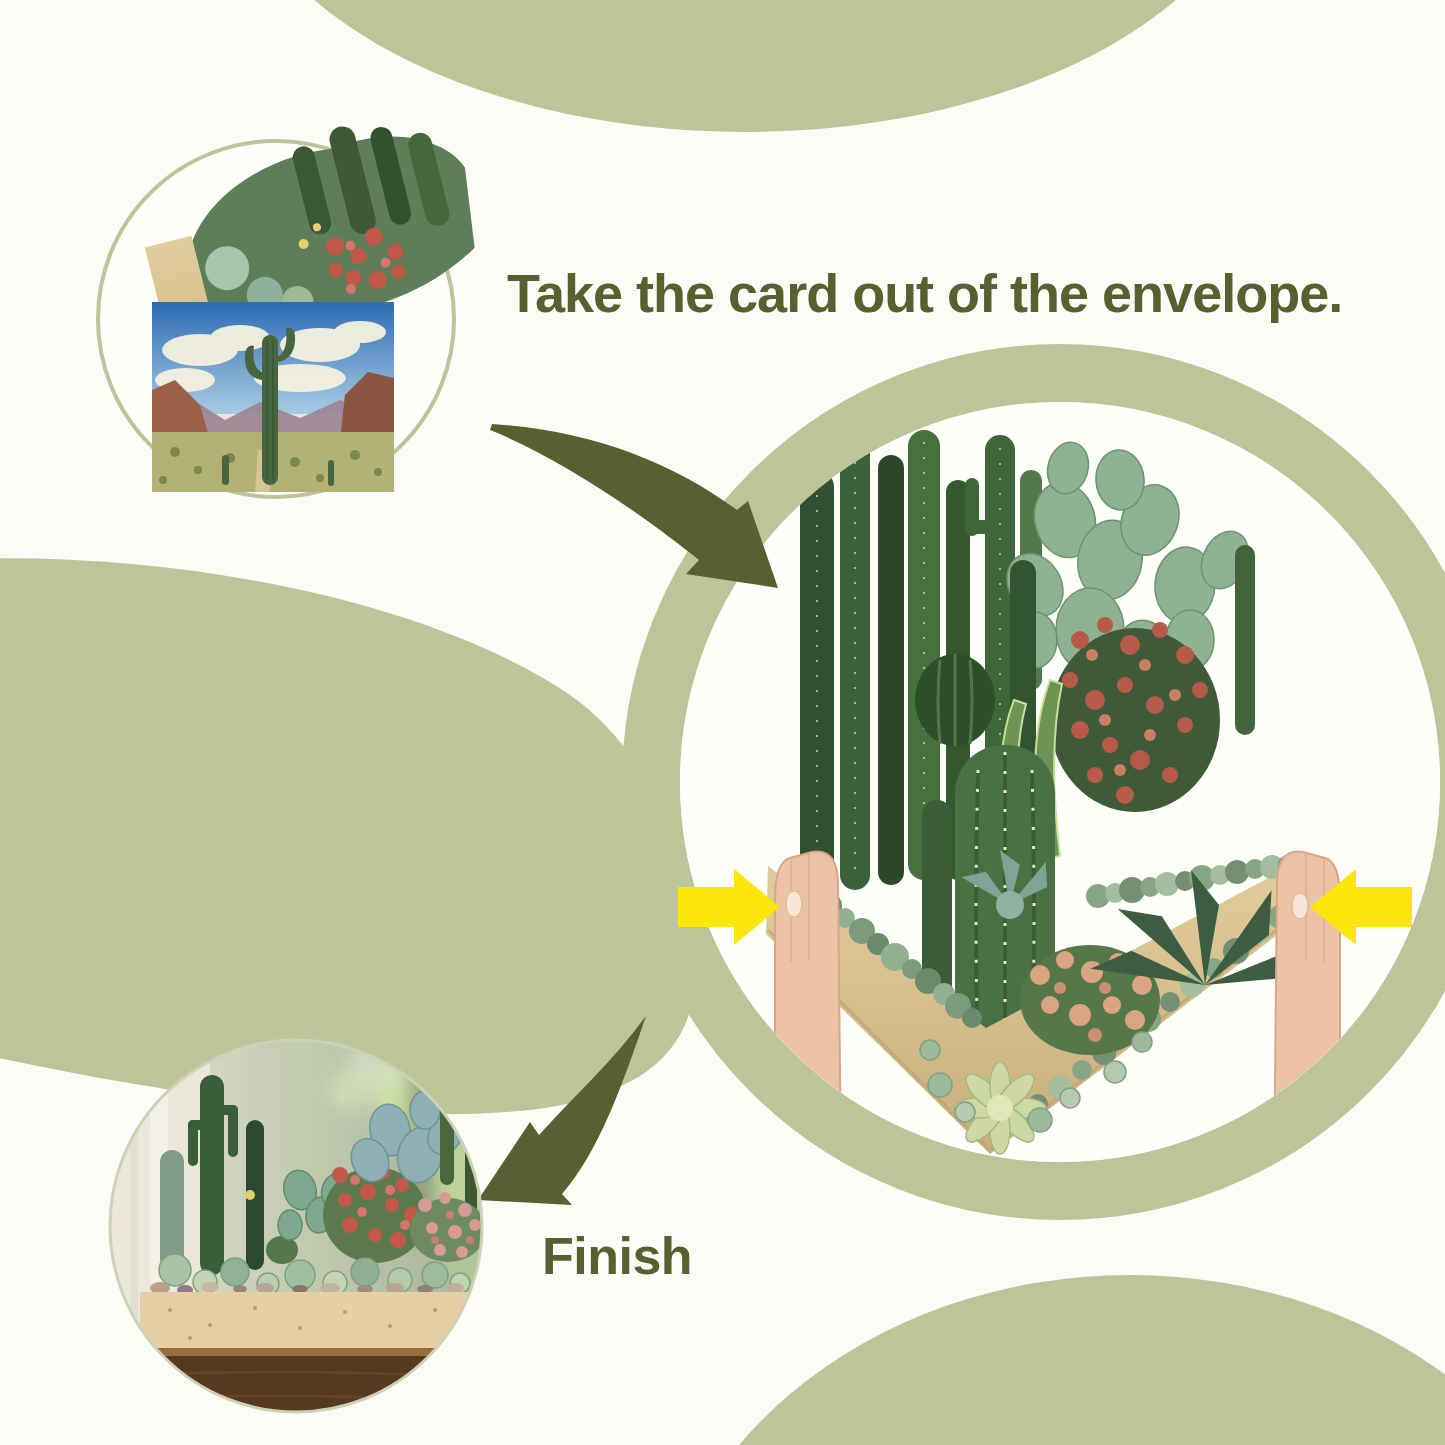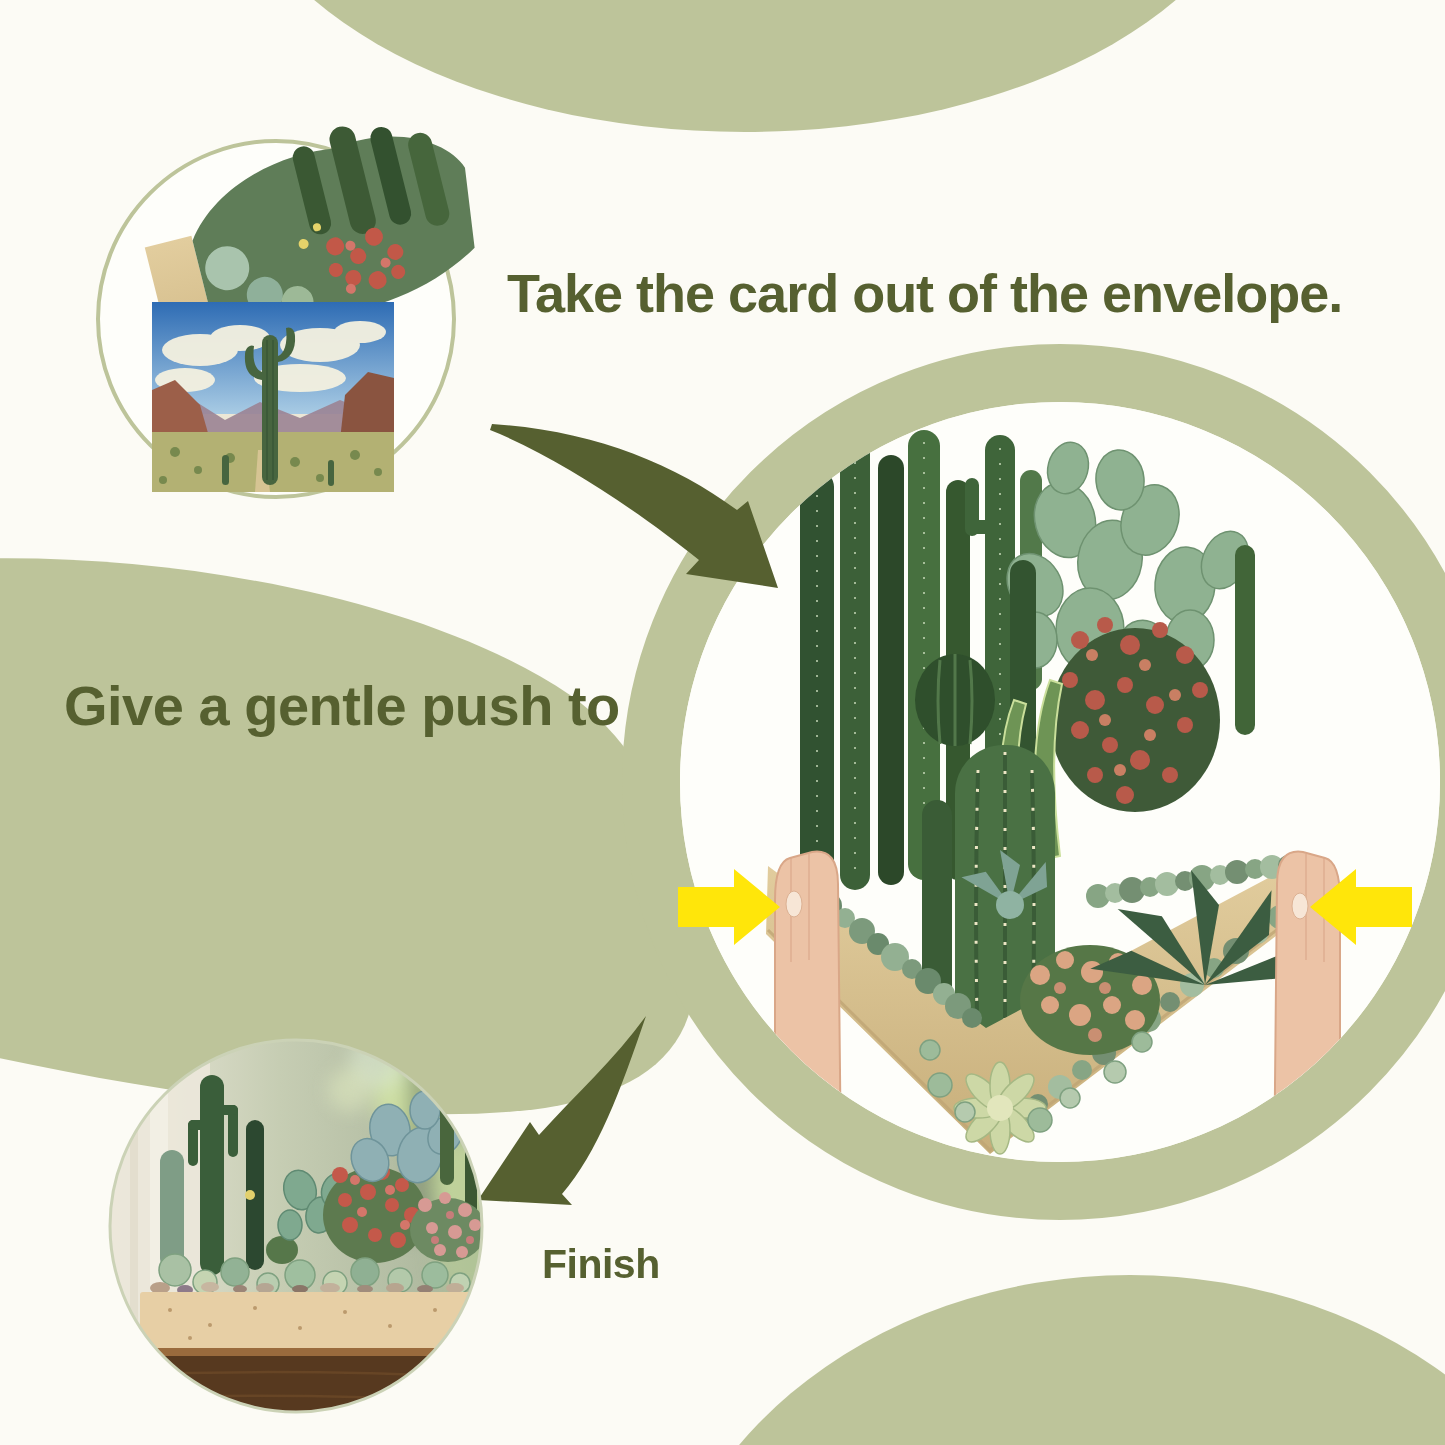--- a/index.html
+++ b/index.html
@@ -13,21 +13,21 @@
   }
   .layer{position:absolute;left:0;top:0;width:1445px;height:1445px;}
   .caption{
     position:absolute;
     color:var(--olive,#566030);
     font-weight:700;
     white-space:nowrap;
   }
   .caption-step1{left:507px;top:263px;font-size:54px;line-height:60px;letter-spacing:-1px;}
   .caption-step2{left:64px;top:666px;font-size:56px;line-height:80px;letter-spacing:-0.5px;}
-  .caption-step3{left:542px;top:1226px;font-size:41px;line-height:60px;letter-spacing:-0.5px;margin-top:8px;}
+  .caption-step3{left:542px;top:1226px;font-size:52px;line-height:60px;letter-spacing:-0.5px;}
   .fill-sage{fill:var(--sage,#bdc49a);}
   .stroke-sage{stroke:var(--sage,#bdc49a);}
   .fill-olive{fill:var(--olive,#566030);}
   .fill-yellow{fill:var(--yellow,#ffe60a);}
   .fill-kraft{fill:var(--kraft,#d9c291);}
   .fill-skin{fill:var(--skin,#ecc3a6);}
   .fill-white{fill:#fefefa;}
 </style>
 </head>
 <body>
@@ -459,17 +459,16 @@
           </g>
         </g>
       </g>
       <circle cx="296" cy="1226" r="186" fill="none" stroke="#cbd2b6" stroke-width="3"></circle>
     </g>
   </svg>
 
   <div class="caption caption-step1">Take the card out of the envelope.</div>
 
   <div class="caption caption-step2">
-    <div>Give a gentle push to</div>
   </div>
 
   <div class="caption caption-step3">Finish</div>
 </div>
 
 </body></html>

